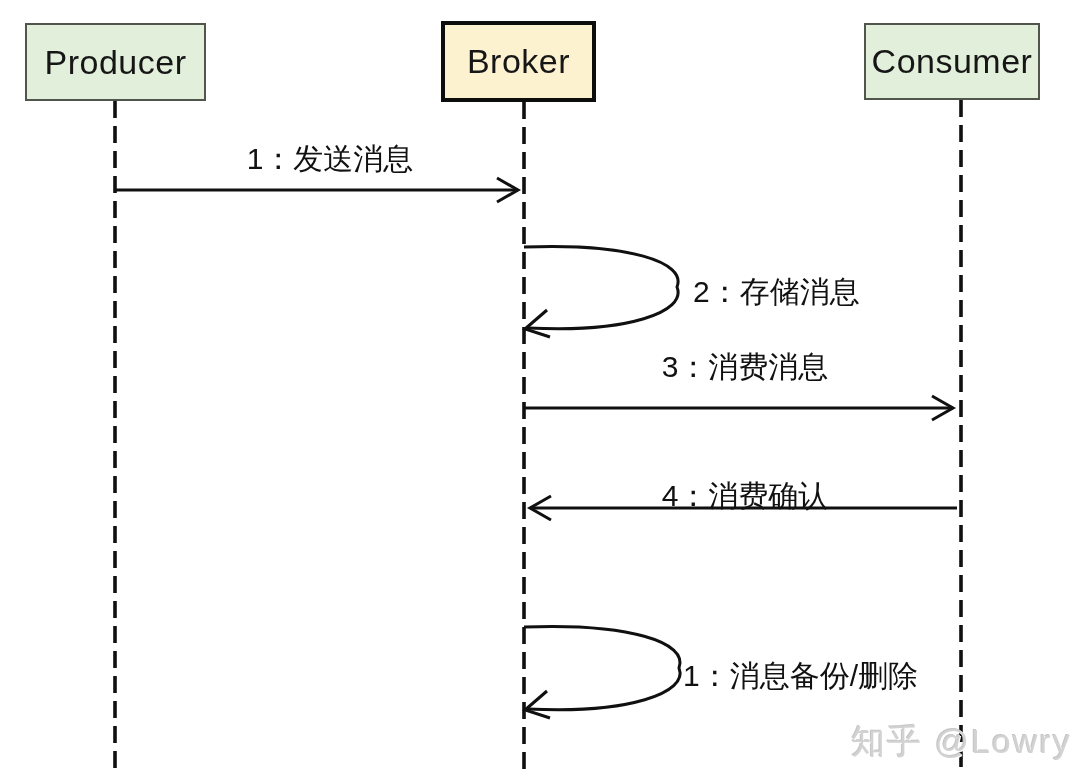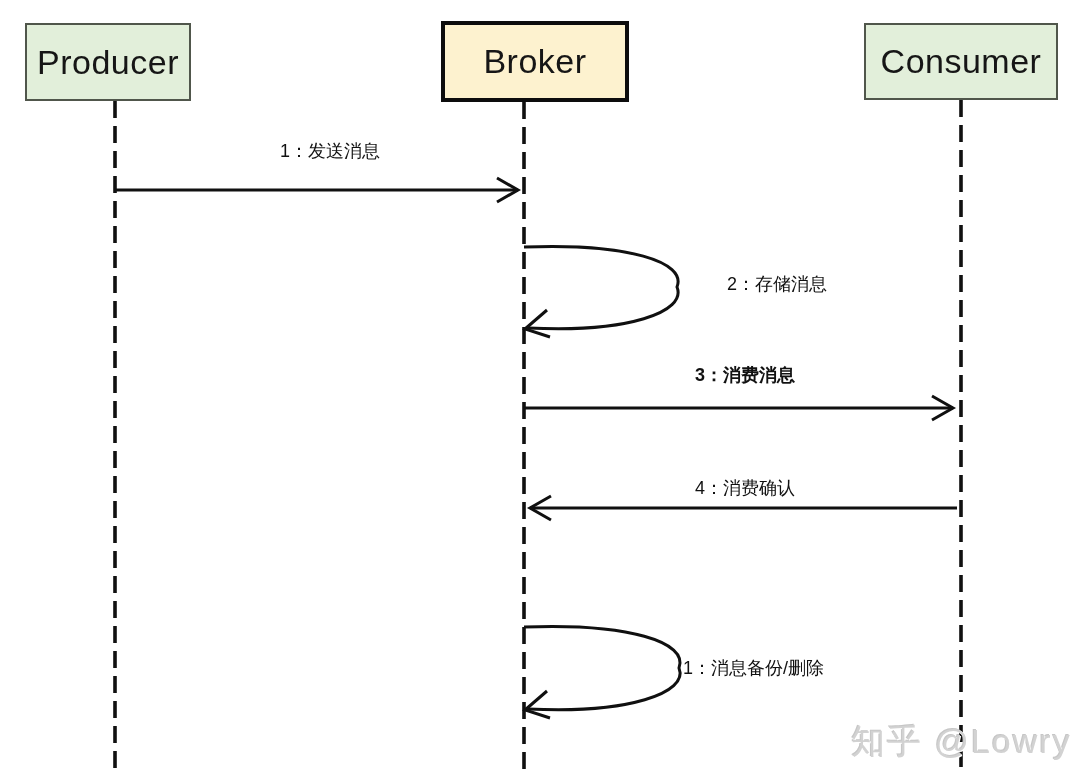--- a/index.html
+++ b/index.html
@@ -27,21 +27,21 @@
     background: var(--actor-green, #e2efda);
     border: 2px solid #50564b;
   }
   .actor-yellow {
     background: var(--broker-yellow, #fdf2cf);
     border: 4px solid #0d0d0d;
   }
 
   .msg-label {
     position: absolute;
-    font-size: 18px;
+    font-size: 30px;
     white-space: nowrap;
     color: #111111;
   }
   .center { transform: translateX(-50%); }
 
   .watermark {
     position: absolute;
     font-size: 34px;
     letter-spacing: 2px;
     color: var(--wm, #d2d2d2);
@@ -90,37 +90,37 @@
       <line class="msg-line" x1="957" y1="508" x2="530" y2="508"></line>
       <polyline class="msg-line" points="551,496 530,508 551,520"></polyline>
     </g>
 
     <g>
       <path class="msg-line" d="M 524 627 C 628 623 689 642 679 668 C 689 693 628 714 528 709"></path>
       <polyline class="msg-line" points="547,691 525,710 550,718"></polyline>
     </g>
   </svg>
 
-  <div class="actor actor-green" style="left:25px; top:23px; width:166px; height:78px;">
+  <div class="actor actor-green" style="left:25px; top:23px; width:181px; height:78px;">
     <span>Producer</span>
   </div>
 
-  <div class="actor actor-yellow" style="left:441px; top:21px; width:188px; height:81px;">
+  <div class="actor actor-yellow" style="left:441px; top:21px; width:155px; height:81px;">
     <span>Broker</span>
   </div>
 
-  <div class="actor actor-green" style="left:864px; top:23px; width:194px; height:77px;">
+  <div class="actor actor-green" style="left:864px; top:23px; width:176px; height:77px;">
     <span>Consumer</span>
   </div>
 
   <div class="msg-label center" style="left:330px; top:139px;">1：发送消息</div>
 
-  <div class="msg-label" style="left:693px; top:272px;margin-left:34px;">2：存储消息</div>
+  <div class="msg-label" style="left:693px; top:272px;">2：存储消息</div>
 
-  <div class="msg-label center" style="left:745px; top:363px;font-weight:bold;">3：消费消息</div>
+  <div class="msg-label center" style="left:745px; top:347px;">3：消费消息</div>
 
   <div class="msg-label center" style="left:745px; top:464px;margin-top:12px;">4：消费确认</div>
 
   <div class="msg-label" style="left:683px; top:656px;">1：消息备份/删除</div>
 
   <div class="watermark" style="left:851px; top:719px;">知乎 @Lowry</div>
 
 </div>
 
 </body></html>

